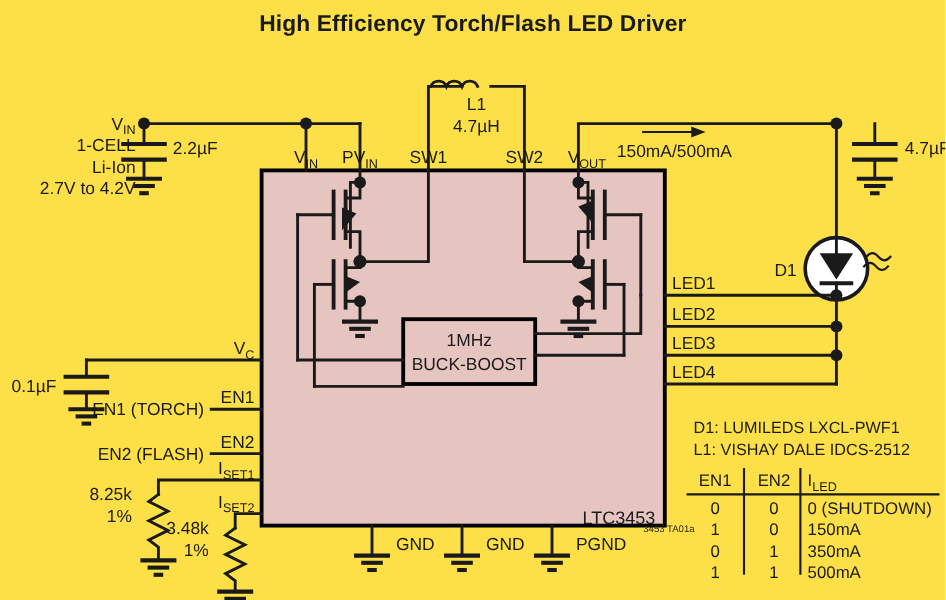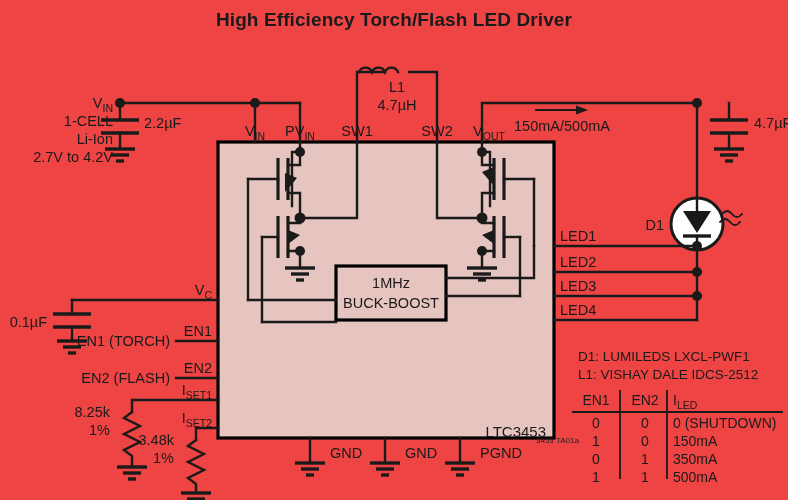--- a/index.html
+++ b/index.html
@@ -1,18 +1,18 @@
 <!DOCTYPE html>
 <html><head>
 <meta charset="utf-8">
 <style>
   html,body{margin:0;padding:0;background:#ffffff;}
   body{width:788px;height:500px;overflow:hidden;
        font-family:"Liberation Sans",sans-serif;color:#1a1a1a;}
-  #root{position:relative;width:788px;height:500px;background:#ef4444;}
+  #root{position:relative;width:788px;height:500px;background:#fde047;}
   svg{display:block;}
   .wire{stroke:#1a1a1a;stroke-width:2.4;fill:none;stroke-linecap:square;}
   .wire-thin{stroke:#1a1a1a;stroke-width:1.8;fill:none;stroke-linecap:square;}
   .plate{stroke:#1a1a1a;stroke-width:3.4;fill:none;stroke-linecap:butt;}
   .dot{fill:#1a1a1a;}
   .chip{fill:#e6c4bf;stroke:#000;stroke-width:3.2;}
   .blk{fill:#e6c4bf;stroke:#000;stroke-width:3.2;}
   .fet{stroke:#1a1a1a;stroke-width:3.2;fill:none;stroke-linecap:butt;}
   .t{font-family:"Liberation Sans",sans-serif;fill:#1a1a1a;font-size:14.5px;}
   .t-sub{font-size:10.5px;}

